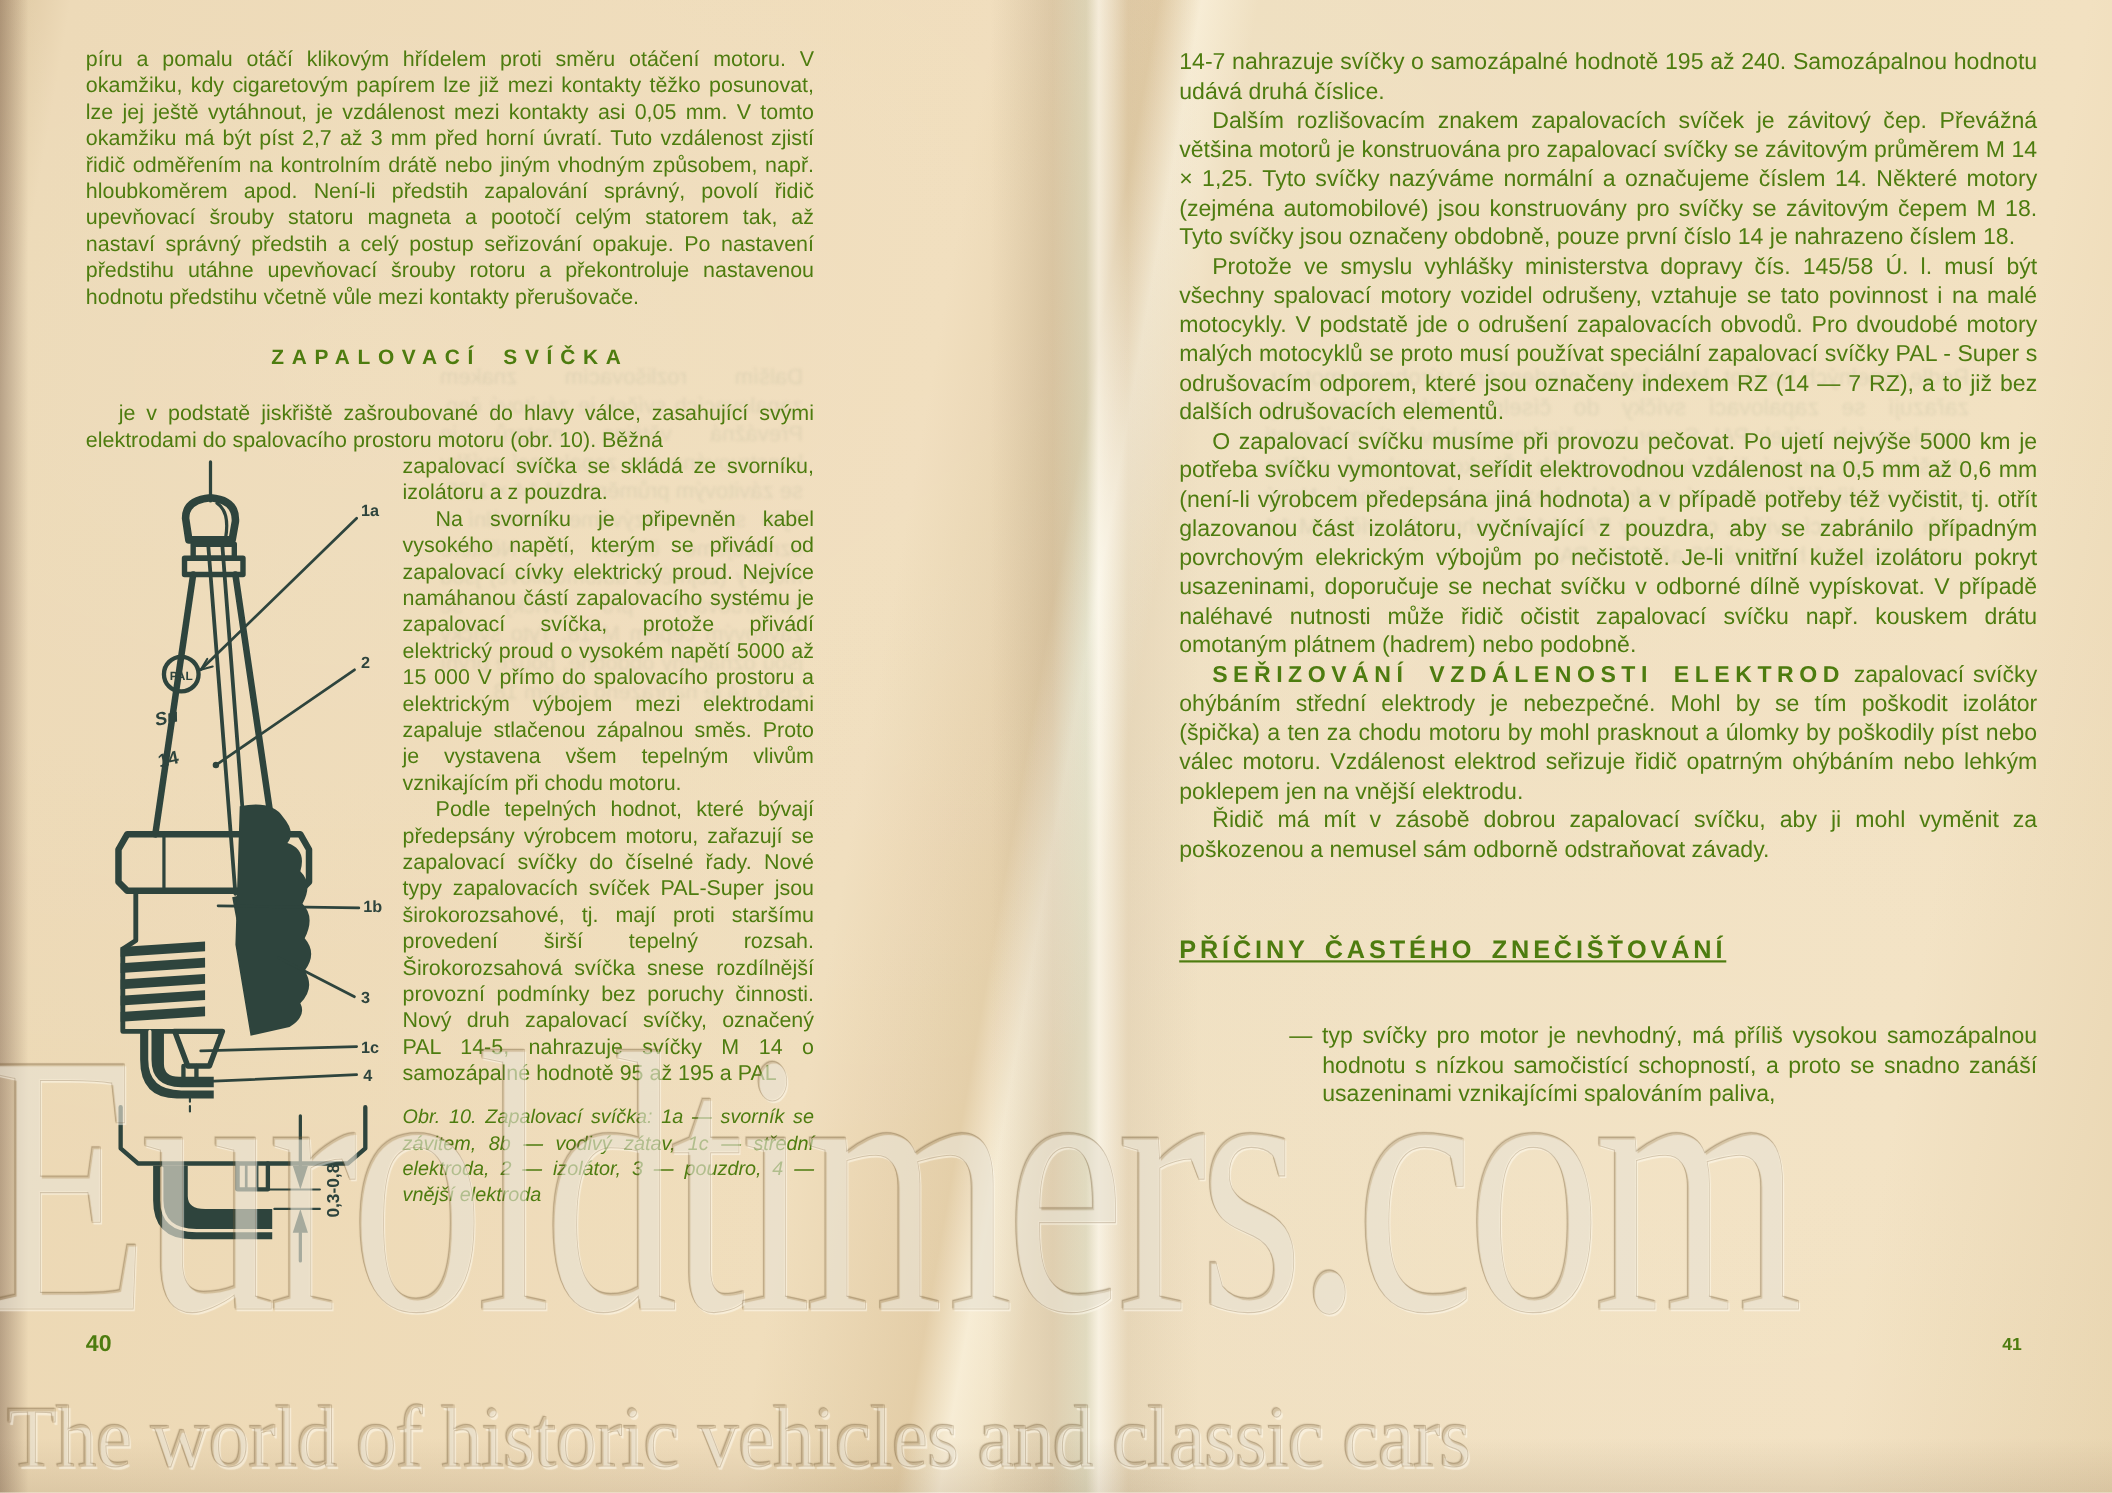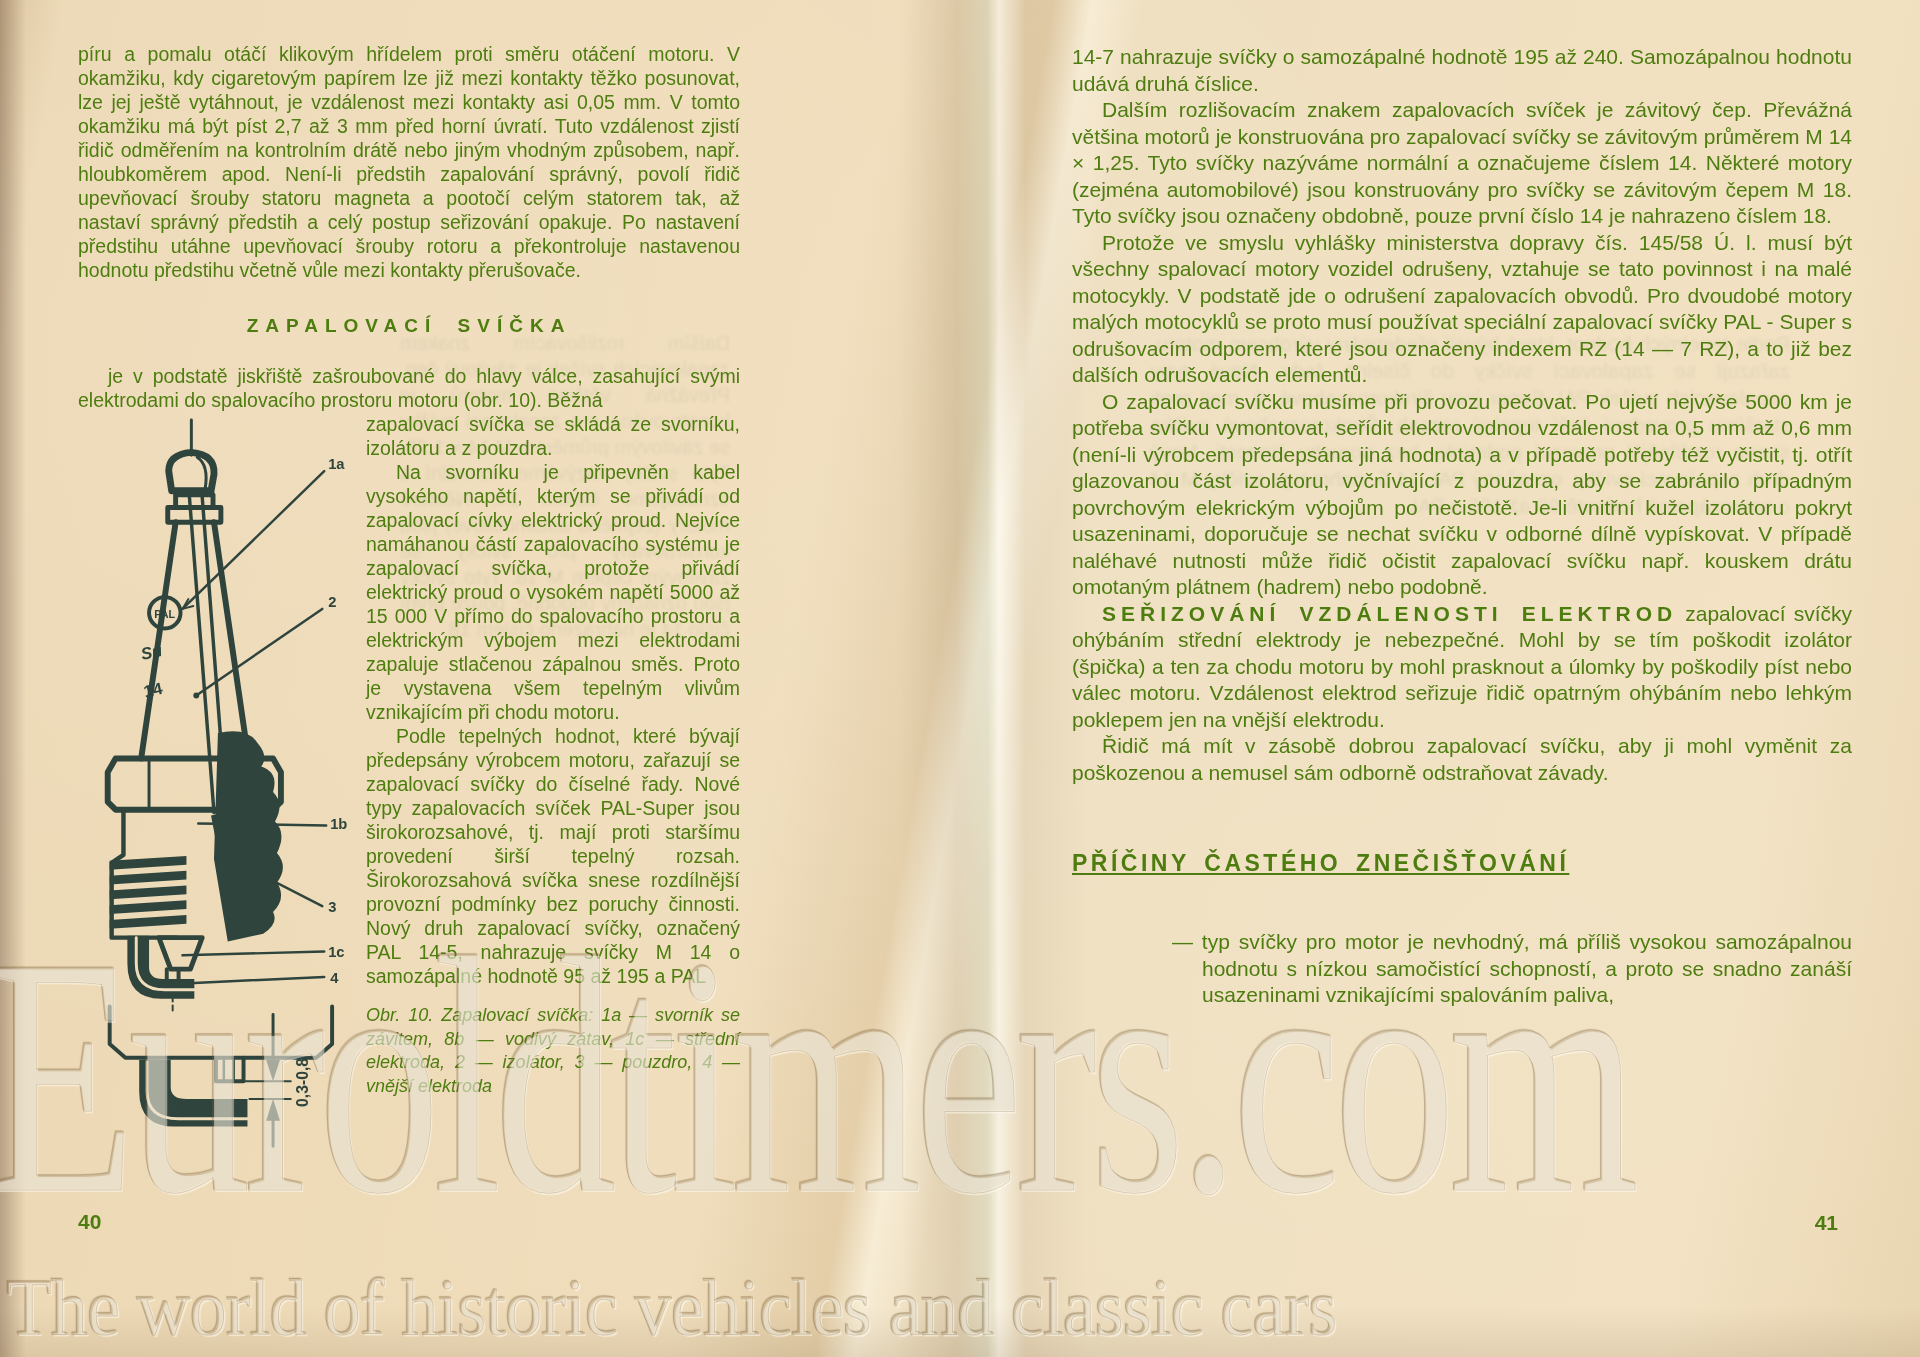--- a/index.html
+++ b/index.html
@@ -22,21 +22,21 @@
   }
   .figure-wrap{position:relative;}
   .figure{
     float:left;width:272px;height:748px;margin:4px 16px 0 0;position:relative;
   }
   .fig-caption{
     font-style:italic;font-size:18px;line-height:23.5px;margin-top:16px;
     text-align:justify;
   }
   .pagenum-left{position:absolute;left:0px;top:1168px;font-weight:bold;font-size:21px;}
-  .pagenum-right{position:absolute;right:14px;top:1166px;font-weight:bold;font-size:21px;text-align:center;}
+  .pagenum-right{position:absolute;right:14px;top:1166px;font-weight:bold;font-size:16px;text-align:center;}
   .lead-caps{font-weight:bold;letter-spacing:5px;word-spacing:6px;}
   .heading-2{
     text-align:left;font-weight:bold;font-size:23px;line-height:39px;
     letter-spacing:3.5px;margin-top:58px;word-spacing:5px;text-decoration:underline;
   }
   .heading-2 .suffix{letter-spacing:1px;font-size:21px;text-transform:none;}
   .bullet{margin-top:46px;padding-left:130px;text-indent:-30px;}
   
   .wm{
     position:absolute;font-family:"Liberation Serif",serif;color:transparent;

